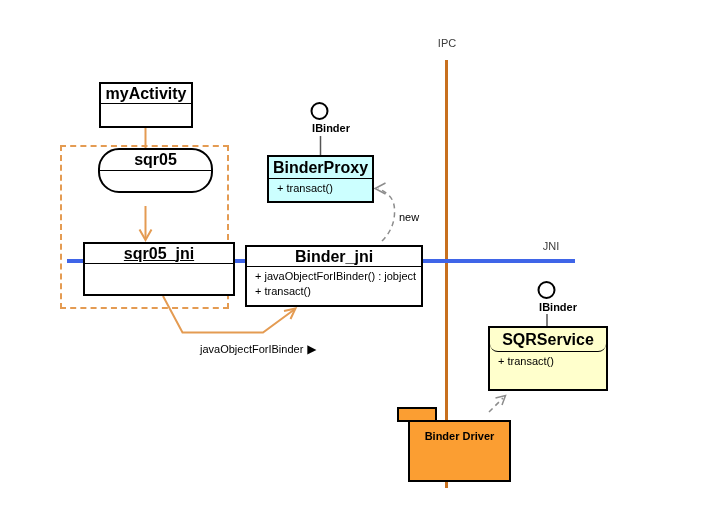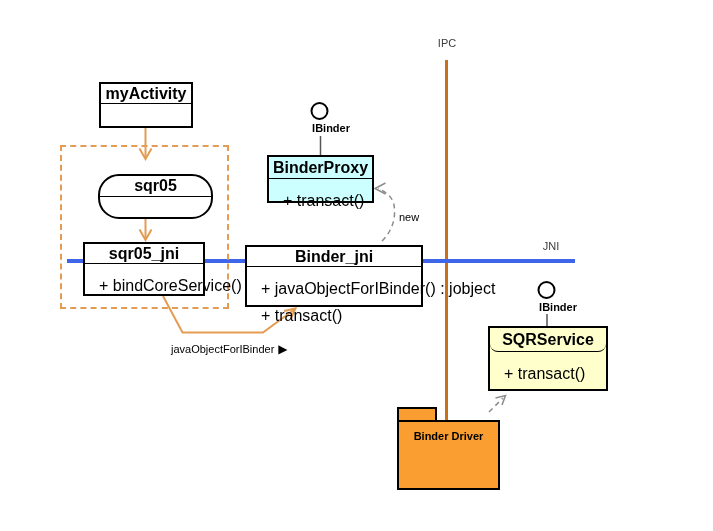--- a/index.html
+++ b/index.html
@@ -30,42 +30,41 @@
     border:2px solid #000; background:#fff;
   }
   .uml-title {
     box-sizing:content-box;
     border-bottom:1px solid #000;
     display:flex; align-items:center; justify-content:center;
     font-size:16px; font-weight:bold; color:#000;
   }
   .uml-body { padding:2px 0 0 0; }
   .uml-method {
-    font-size:16px; color:#000; line-height:15px; padding-left:14px;
+    font-size:11px; color:#000; line-height:15px; padding-left:8px;
     white-space:nowrap;
-    margin-top:12px;
   }
   .fill-proxy   { background:var(--binderproxy-fill); }
   .fill-proxy .uml-title { background:var(--binderproxy-fill); }
   .fill-service { background:var(--sqrservice-fill); }
 
   .pkg-tab, .pkg-body {
     position:absolute; z-index:4; box-sizing:border-box;
     border:2px solid #000; background:var(--package-fill);
   }
   .pkg-body { display:flex; justify-content:center; }
   .pkg-title { font-size:11px; font-weight:bold; color:#000; margin-top:8px; }
 
   .flabel {
     position:absolute; z-index:5; font-size:11px; color:#3c3c3c;
     line-height:12px; white-space:nowrap;
   }
   .flabel.center { text-align:center; }
   .iface-label { font-weight:bold; color:#000; width:60px; text-align:right; }
-  .conn-label { color:#000; display:flex; align-items:center; gap:4px; }
+  .conn-label { color:#000; display:flex; align-items:center; gap:4px;margin-left:29px; }
   .tri { font-size:12px; color:#000; line-height:12px; }
 </style>
 </head>
 <body>
 
 <div id="canvas">
 
   <svg id="wires" width="713" height="531" viewBox="0 0 713 531">
 
     <path class="ln-ipc" d="M446.5 60 V488"></path>
@@ -93,30 +92,27 @@
     <path class="ln-stem" d="M547 314 V326"></path>
   </svg>
 
   <div class="dashed-frame" style="left:60px; top:145px; width:165px; height:160px;"></div>
 
   <div class="uml-box" style="left:99px; top:82px; width:94px; height:46px;">
     <div class="uml-title" style="height:19px;">myActivity</div>
     <div class="uml-body"></div>
   </div>
 
-  <div class="uml-box" style="left:98px; top:174px; width:115px; height:45px;border-radius:21px;">
+  <div class="uml-box" style="left:98px; top:148px; width:115px; height:45px;border-radius:21px;">
     <div class="uml-title" style="height:20px;">sqr05</div>
     <div class="uml-body"></div>
   </div>
 
-  <div class="uml-box" style="left:83px; top:242px; width:122px; height:54px;">
+  <div class="uml-box" style="left:83px; top:242px; width:152px; height:54px;text-decoration:underline;">
     <div class="uml-title" style="height:19px;">sqr05_jni</div>
-    <div class="uml-body">
-      <div class="uml-method">+ bindCoreService()</div>
-    </div>
   </div>
 
   <div class="uml-box" style="left:245px; top:245px; width:178px; height:62px;">
     <div class="uml-title" style="height:19px;">Binder_jni</div>
     <div class="uml-body">
       <div class="uml-method">+ javaObjectForIBinder() : jobject</div>
       <div class="uml-method">+ transact()</div>
     </div>
   </div>
 
@@ -128,21 +124,21 @@
   </div>
 
   <div class="uml-box fill-service" style="left:488px; top:326px; width:120px; height:65px;">
     <div class="uml-title" style="height:23px;border-radius:8px;">SQRService</div>
     <div class="uml-body">
       <div class="uml-method">+ transact()</div>
     </div>
   </div>
 
   <div class="pkg-tab" style="left:397px; top:407px; width:40px; height:15px;"></div>
-  <div class="pkg-body" style="left:397px; top:420px; width:103px; height:70px;">
+  <div class="pkg-body" style="left:408px; top:420px; width:103px; height:62px;">
     <div class="pkg-title">Binder Driver</div>
   </div>
 
   <div class="flabel center" style="left:433px; top:37px; width:28px;">IPC</div>
   <div class="flabel center" style="left:537px; top:240px; width:28px;">JNI</div>
   <div class="flabel" style="left:399px; top:211px; color:#000;">new</div>
 
   <div class="flabel conn-label" style="left:171px; top:343px;">
     <span>javaObjectForIBinder</span>
     <span class="tri">▶</span>

